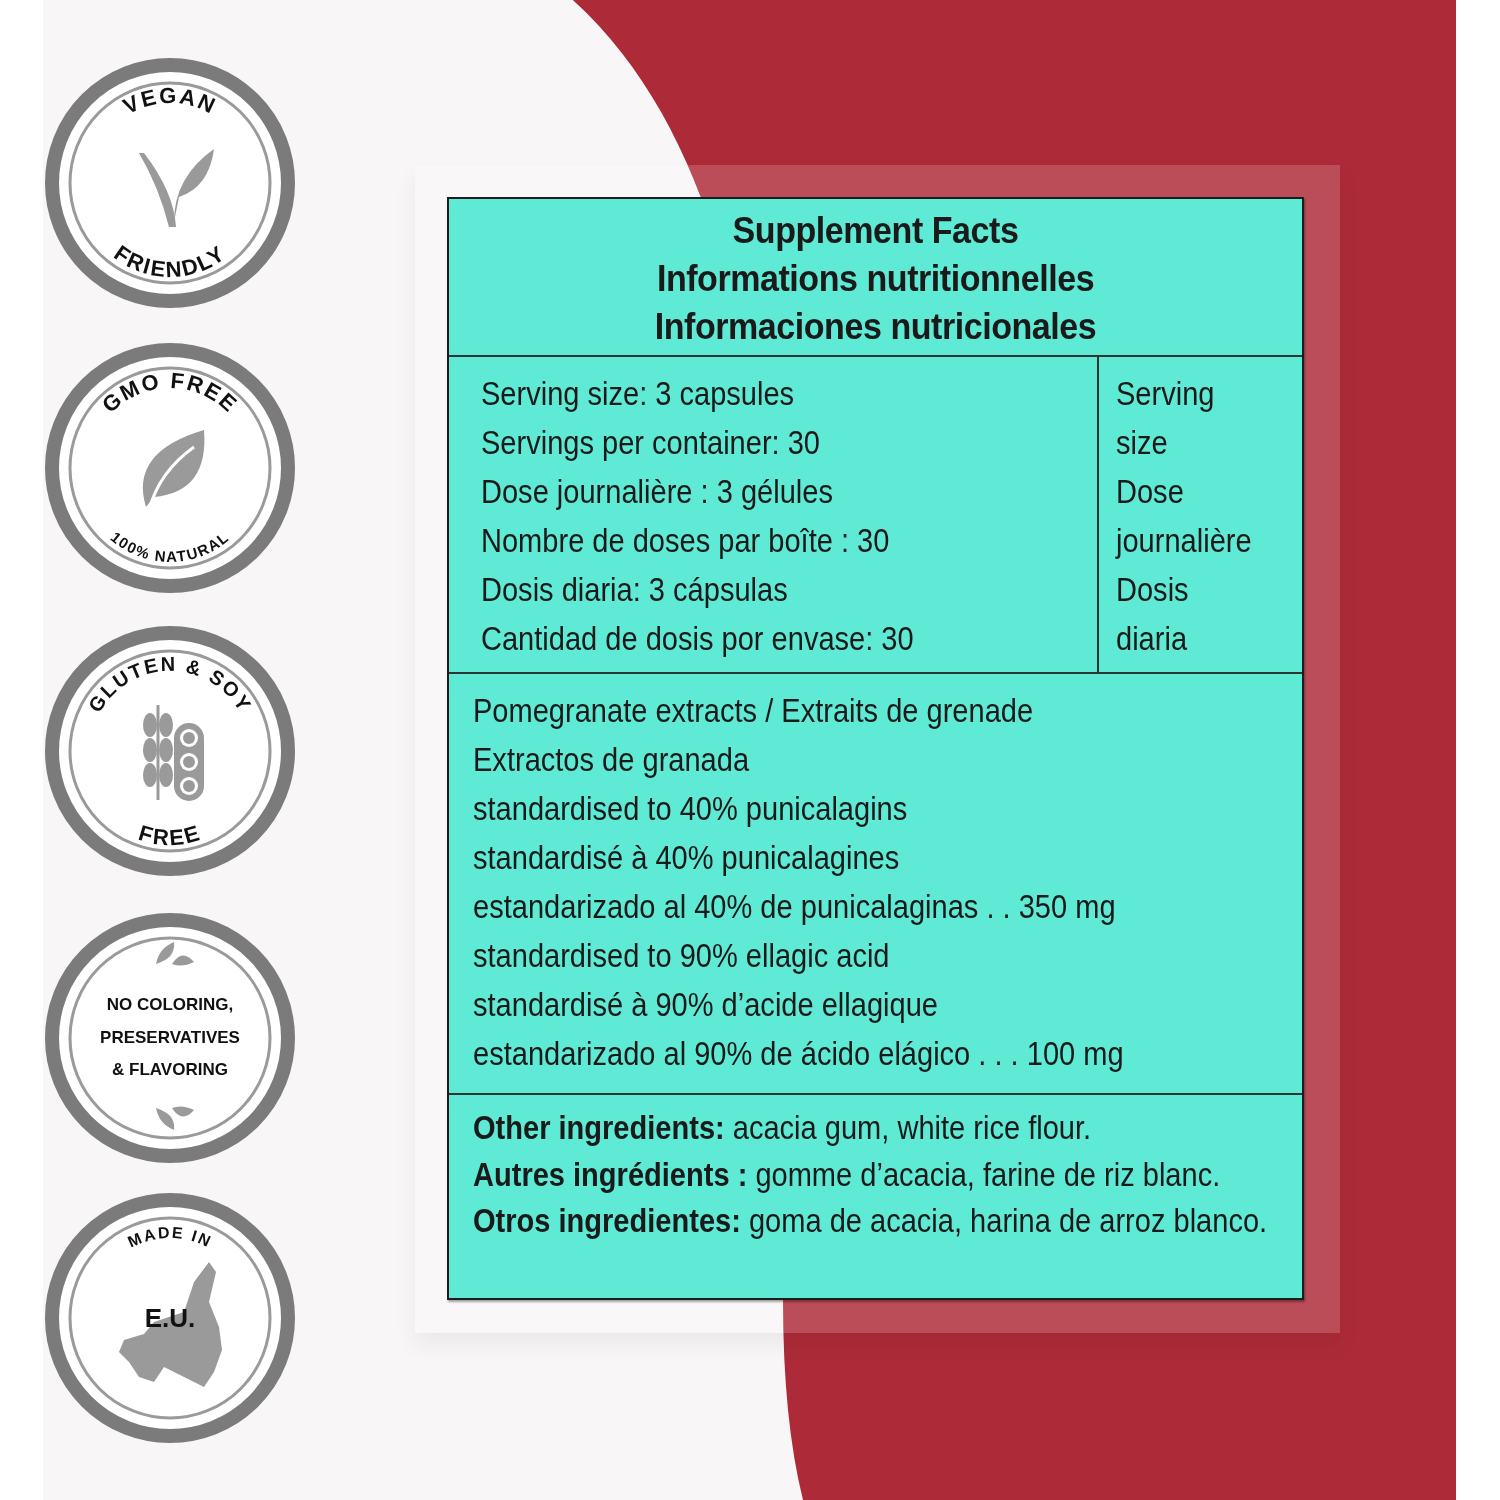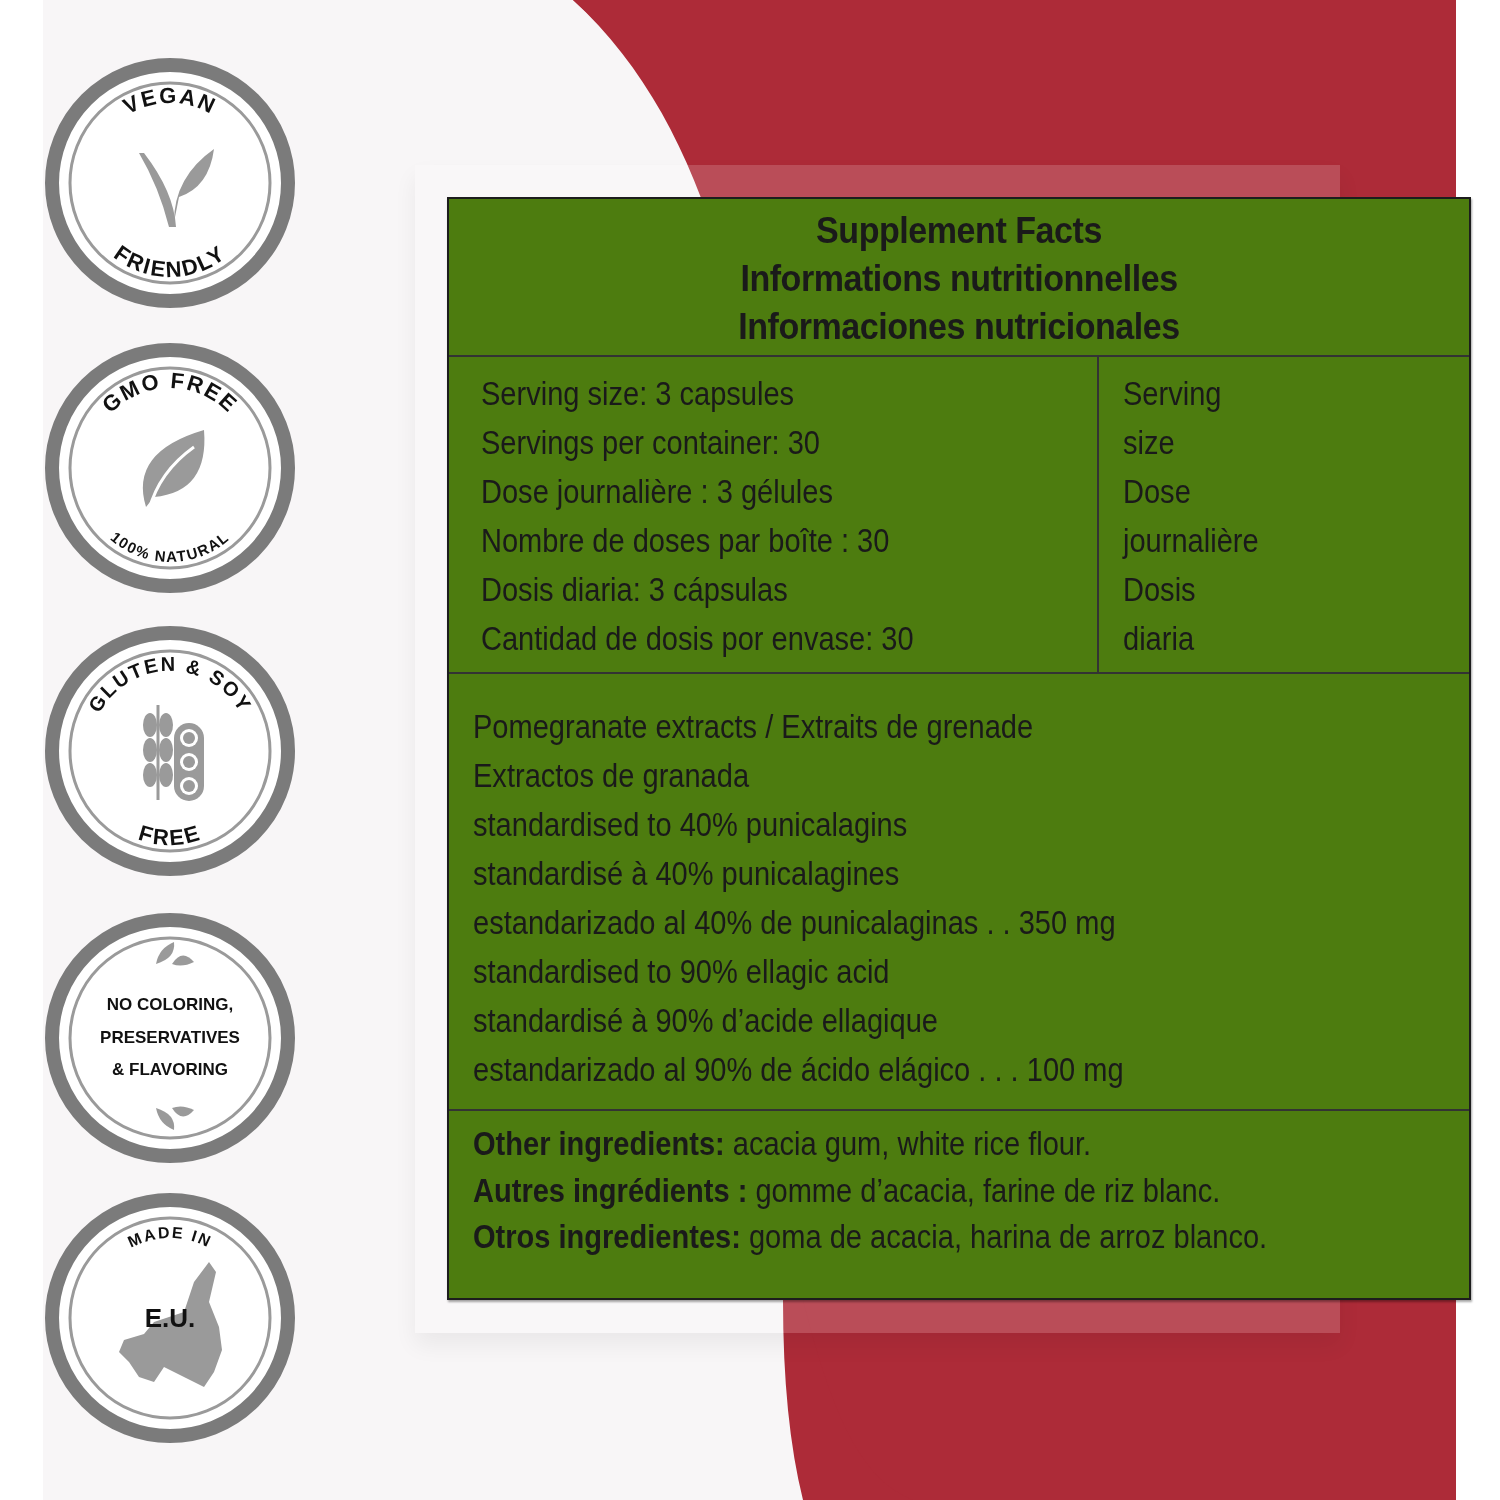--- a/index.html
+++ b/index.html
@@ -1,28 +1,28 @@
 <!DOCTYPE html>
 <html><head>
 <meta charset="utf-8">
 <style>
   html,body{margin:0;padding:0;background:#ffffff;}
   body{width:1500px;height:1500px;position:relative;overflow:hidden;font-family:"Liberation Sans",sans-serif;}
   .canvas{position:absolute;left:43px;top:0;width:1413px;height:1500px;background:#f8f6f7;overflow:hidden;}
   .red-shape{position:absolute;left:0;top:0;width:1413px;height:1500px;}
   .panel-bg{position:absolute;left:415px;top:165px;width:925px;height:1168px;background:rgba(255,255,255,0.16);box-shadow:0 12px 22px rgba(0,0,0,0.06);}
   .badge{position:absolute;left:44px;width:252px;height:252px;}
-  .facts{position:absolute;left:447px;top:197px;width:1024px;height:1103px;background:#4d7c0f;border:2px solid #1d1d1d;box-sizing:border-box;box-shadow:1px 2px 2px rgba(0,0,0,0.35);color:#1a1a1a;}
+  .facts{position:absolute;left:447px;top:197px;width:857px;height:1103px;background:#5eead4;border:2px solid #1d1d1d;box-sizing:border-box;box-shadow:1px 2px 2px rgba(0,0,0,0.35);color:#1a1a1a;}
   .hdr{height:158px;border-bottom:2px solid #333;box-sizing:border-box;text-align:center;padding-top:8px;}
   .hdr div{font-weight:bold;font-size:37px;line-height:48px;transform:scaleX(0.92);letter-spacing:-0.5px;}
   .serv{display:flex;height:317px;border-bottom:2px solid #333;box-sizing:border-box;}
   .serv-left{width:650px;border-right:2px solid #333;box-sizing:border-box;padding:12px 0 0 32px;}
-  .serv-right{flex:1;padding:12px 0 0 24px;}
+  .serv-right{flex:1;padding:12px 0 0 17px;}
   .line{font-size:33px;line-height:49px;white-space:nowrap;transform-origin:left center;transform:scaleX(0.88);}
-  .ingr{height:421px;border-bottom:2px solid #333;box-sizing:border-box;padding:12px 0 0 24px;margin-top:16px;}
+  .ingr{height:421px;border-bottom:2px solid #333;box-sizing:border-box;padding:12px 0 0 24px;}
   .other{padding:10px 20px 0 24px;font-size:33px;line-height:46.5px;}
   .other p{margin:0;transform-origin:left center;transform:scaleX(0.88);width:920px;}
   b{font-weight:bold;}
 </style>
 </head>
 <body>
 
 <div class="canvas">
   <svg class="red-shape" viewBox="0 0 1413 1500">
     <path d="M530 0 Q 700 150 770 500 Q 850 1000 740 1300 Q 740 1420 760 1500 L1413 1500 L1413 0 Z" fill="#ad2b38"></path>

